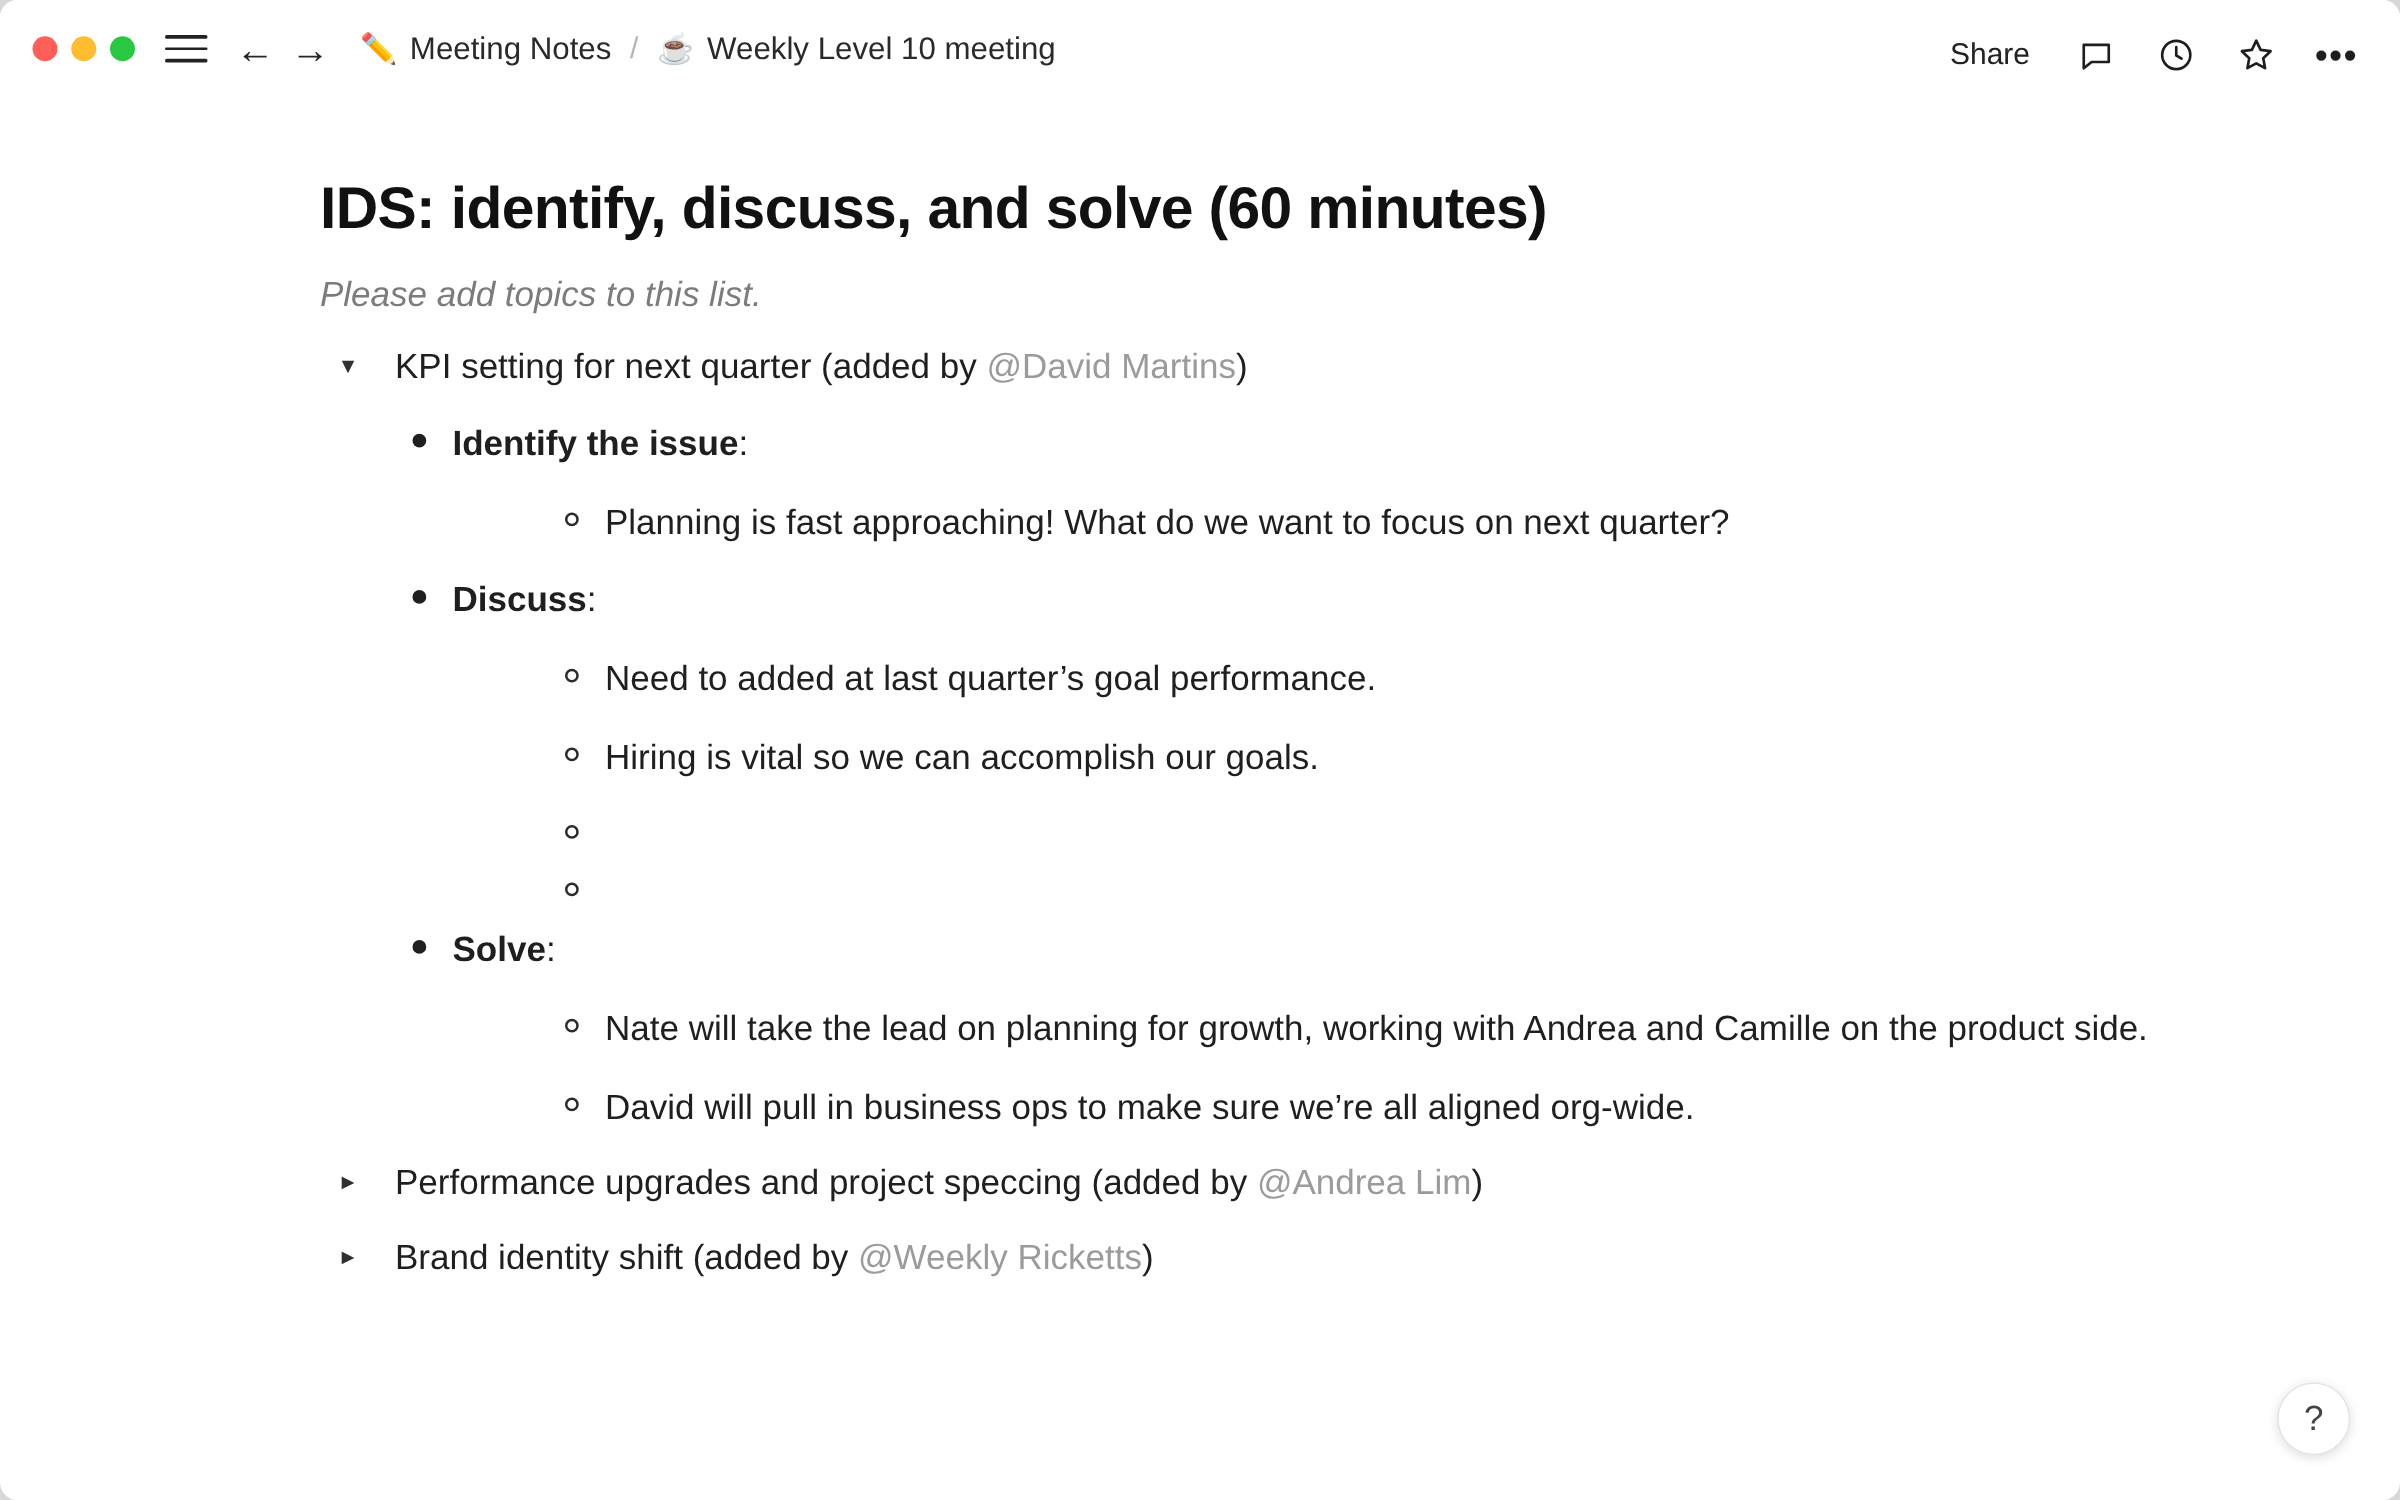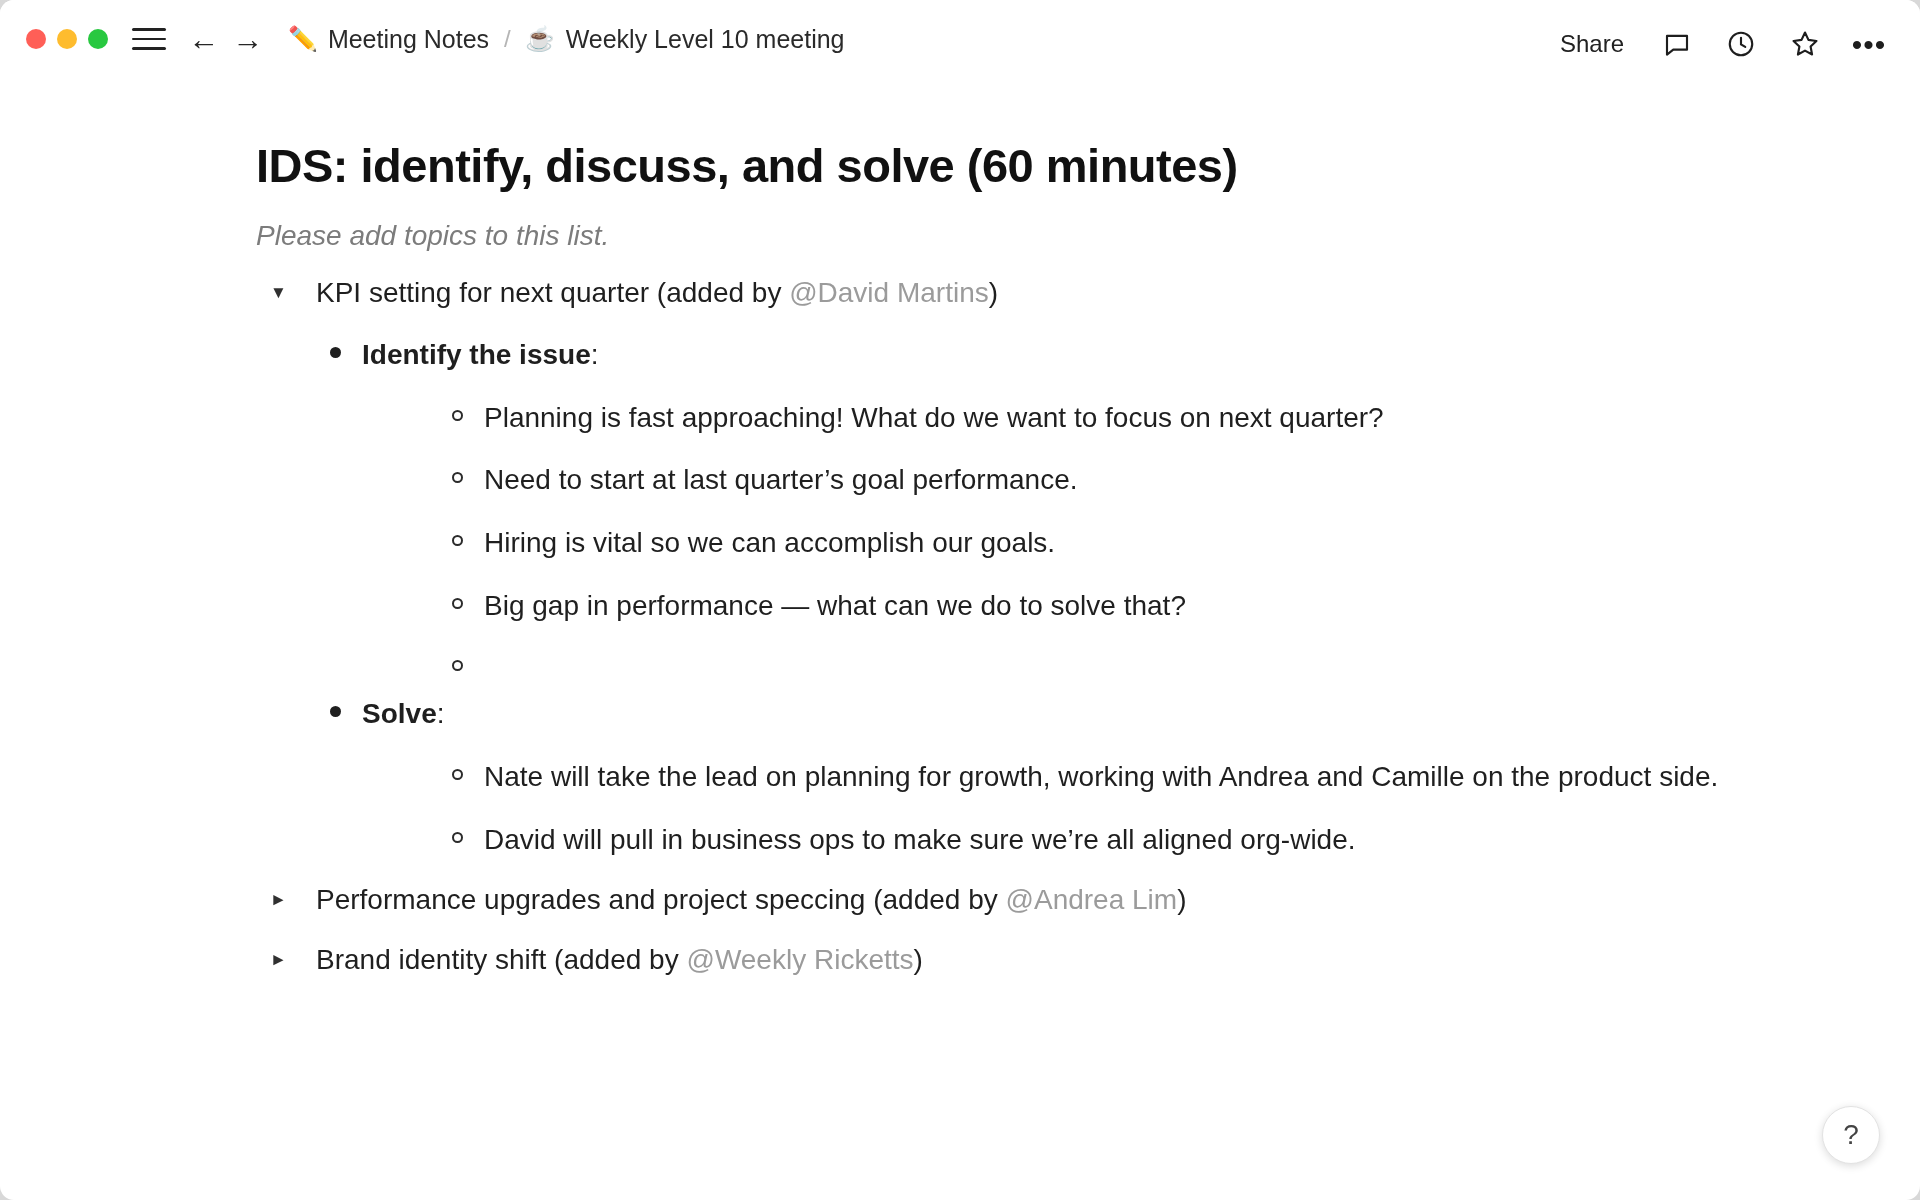--- a/index.html
+++ b/index.html
@@ -267,38 +267,45 @@
           <div class="bullet-row">
             <span class="marker">
                 <span class="circle"></span>
               </span>
             <span class="text-wrap">Planning is fast approaching! What do we want to focus on next quarter?</span>
           </div>
         </div>
       </div>
 
       <div class="lvl2">
+        <div class="bullet-row">
+          <span class="marker">
+              <span class="disc"></span>
+            </span>
+          <span>
+            <span class="b-label">Discuss</span><span>:</span>
+          </span>
+        </div>
         <div class="lvl3">
           <div class="bullet-row">
             <span class="marker">
                 <span class="circle"></span>
               </span>
-            <span class="text-wrap">Need to start at last quarter’s goal performance.</span>
+            <span class="text-wrap">Need to added at last quarter’s goal performance.</span>
           </div>
           <div class="bullet-row">
             <span class="marker">
                 <span class="circle"></span>
               </span>
             <span class="text-wrap">Hiring is vital so we can accomplish our goals.</span>
           </div>
           <div class="bullet-row">
             <span class="marker">
                 <span class="circle"></span>
               </span>
-            <span class="text-wrap">Big gap in performance — what can we do to solve that?</span>
           </div>
           <div class="bullet-row">
             <span class="marker">
                 <span class="circle"></span>
               </span>
           </div>
         </div>
       </div>
 
       <div class="lvl2">

